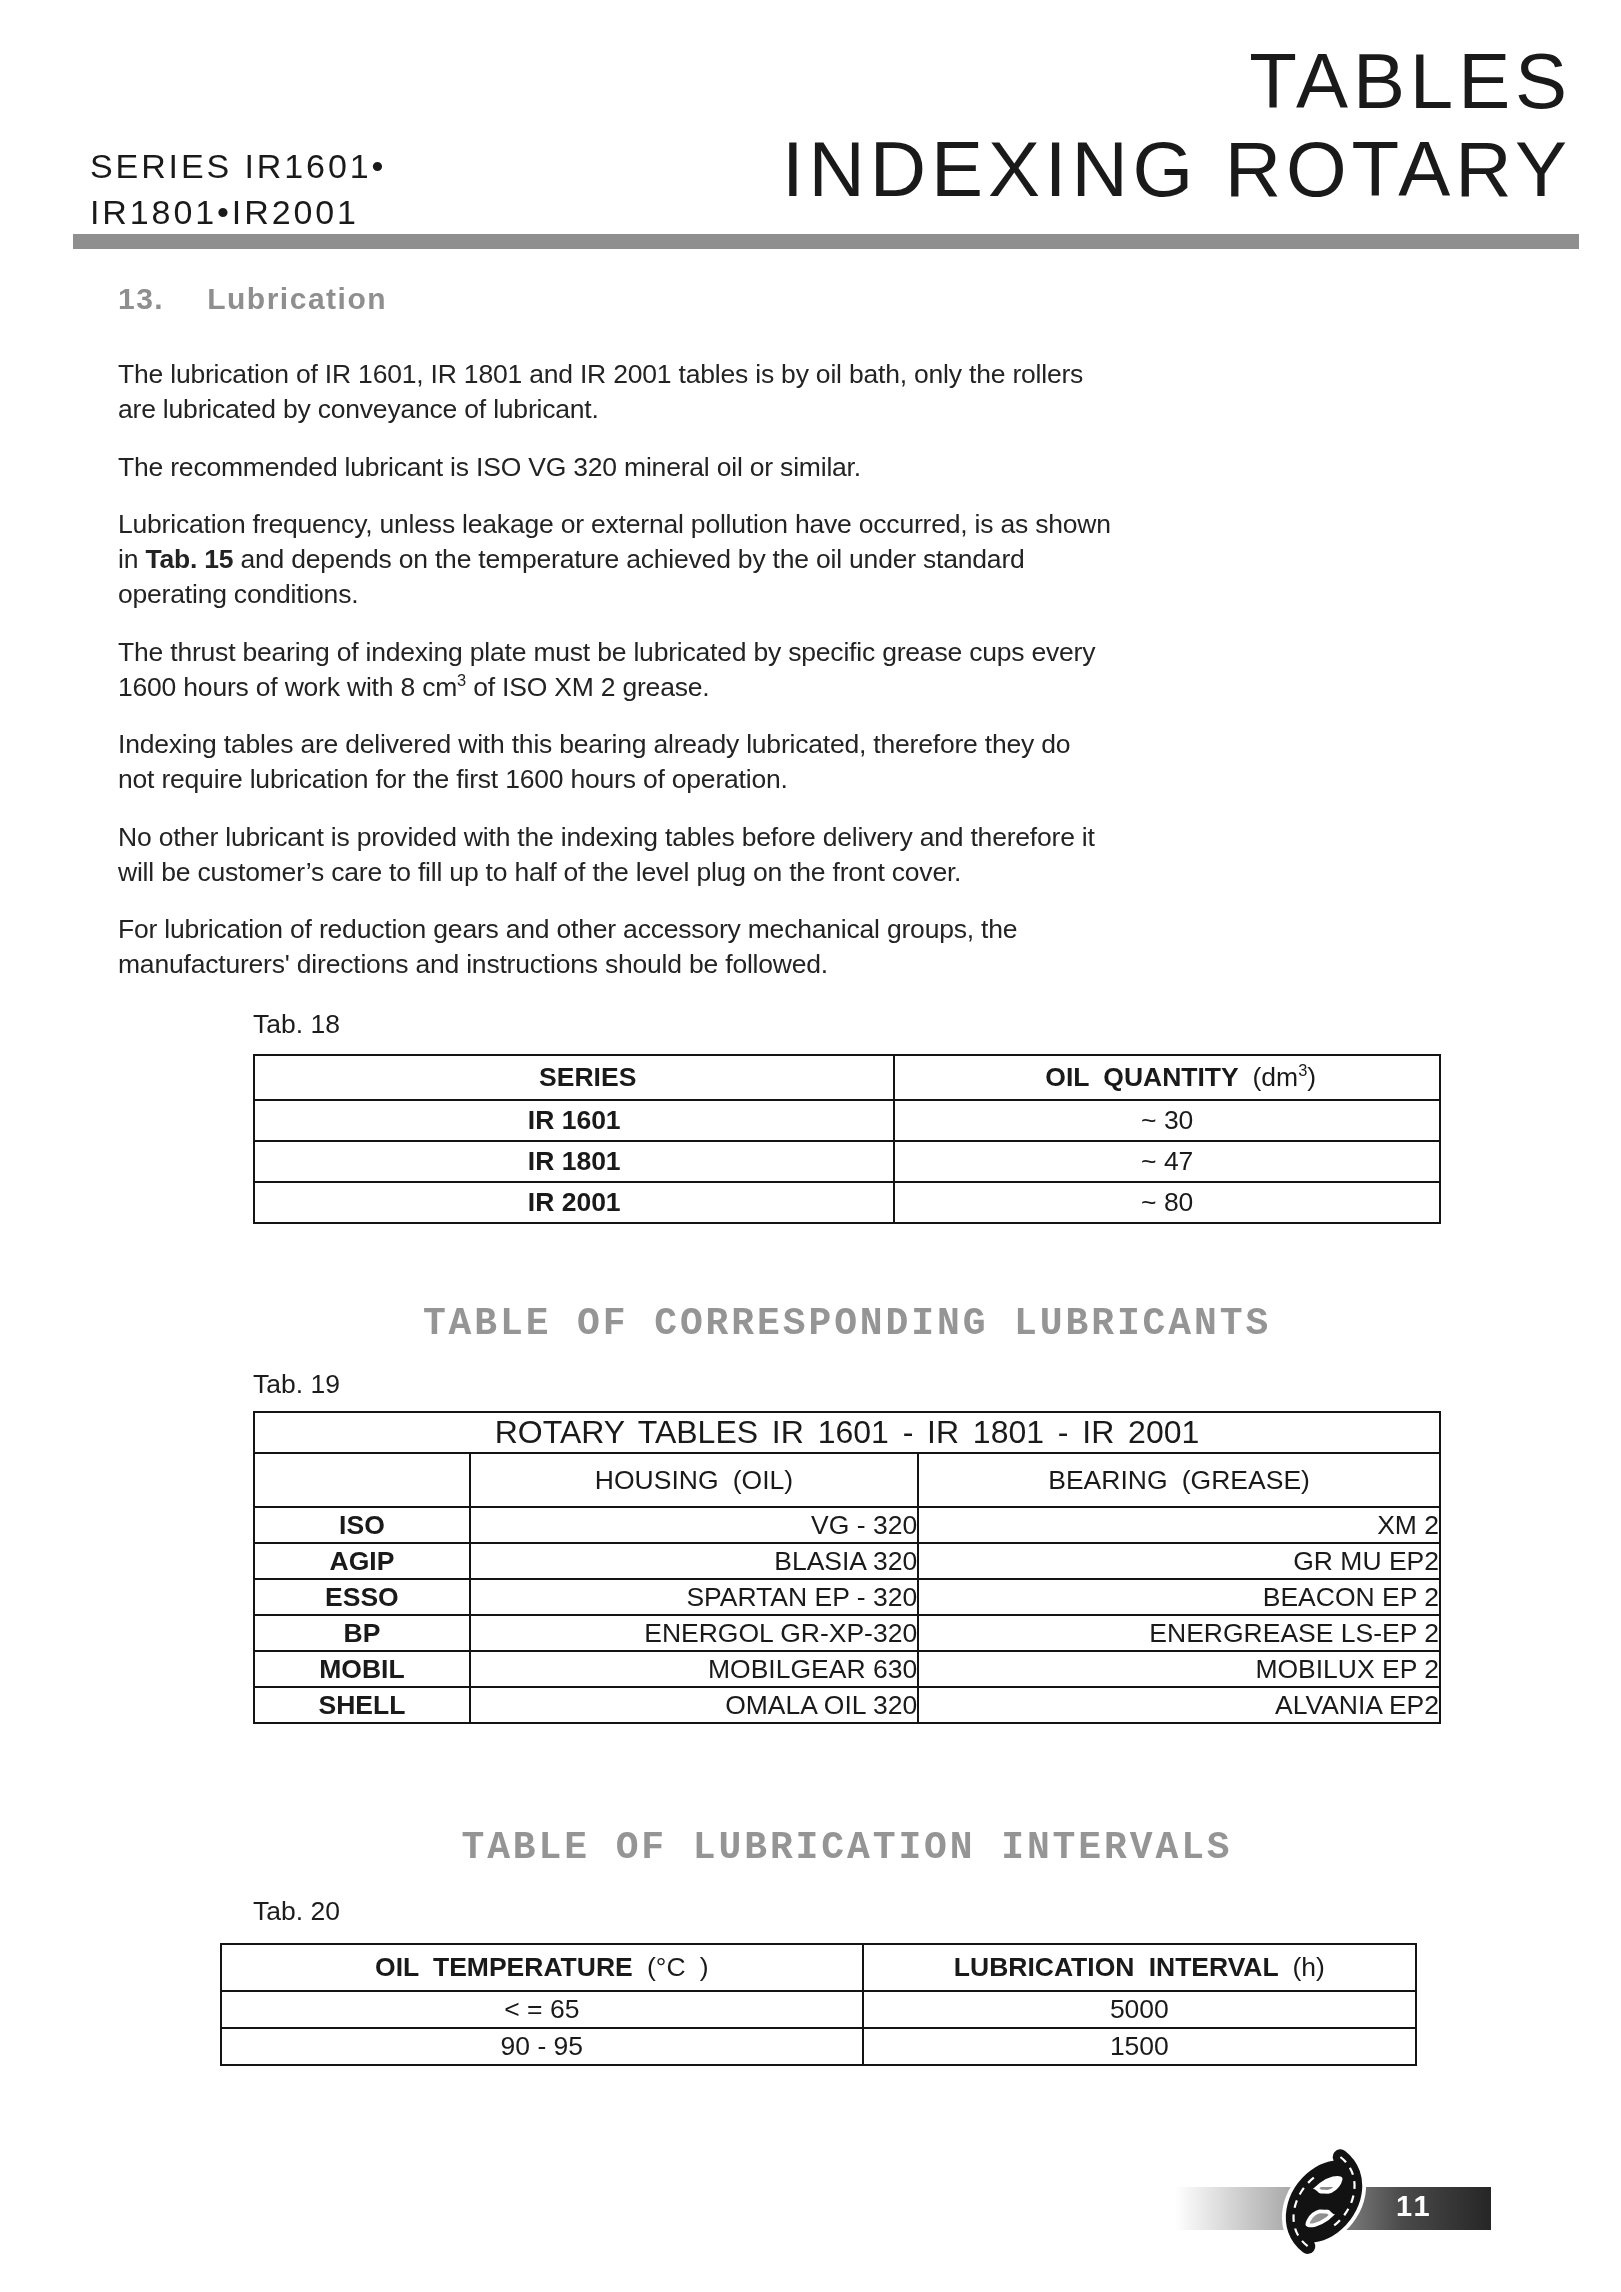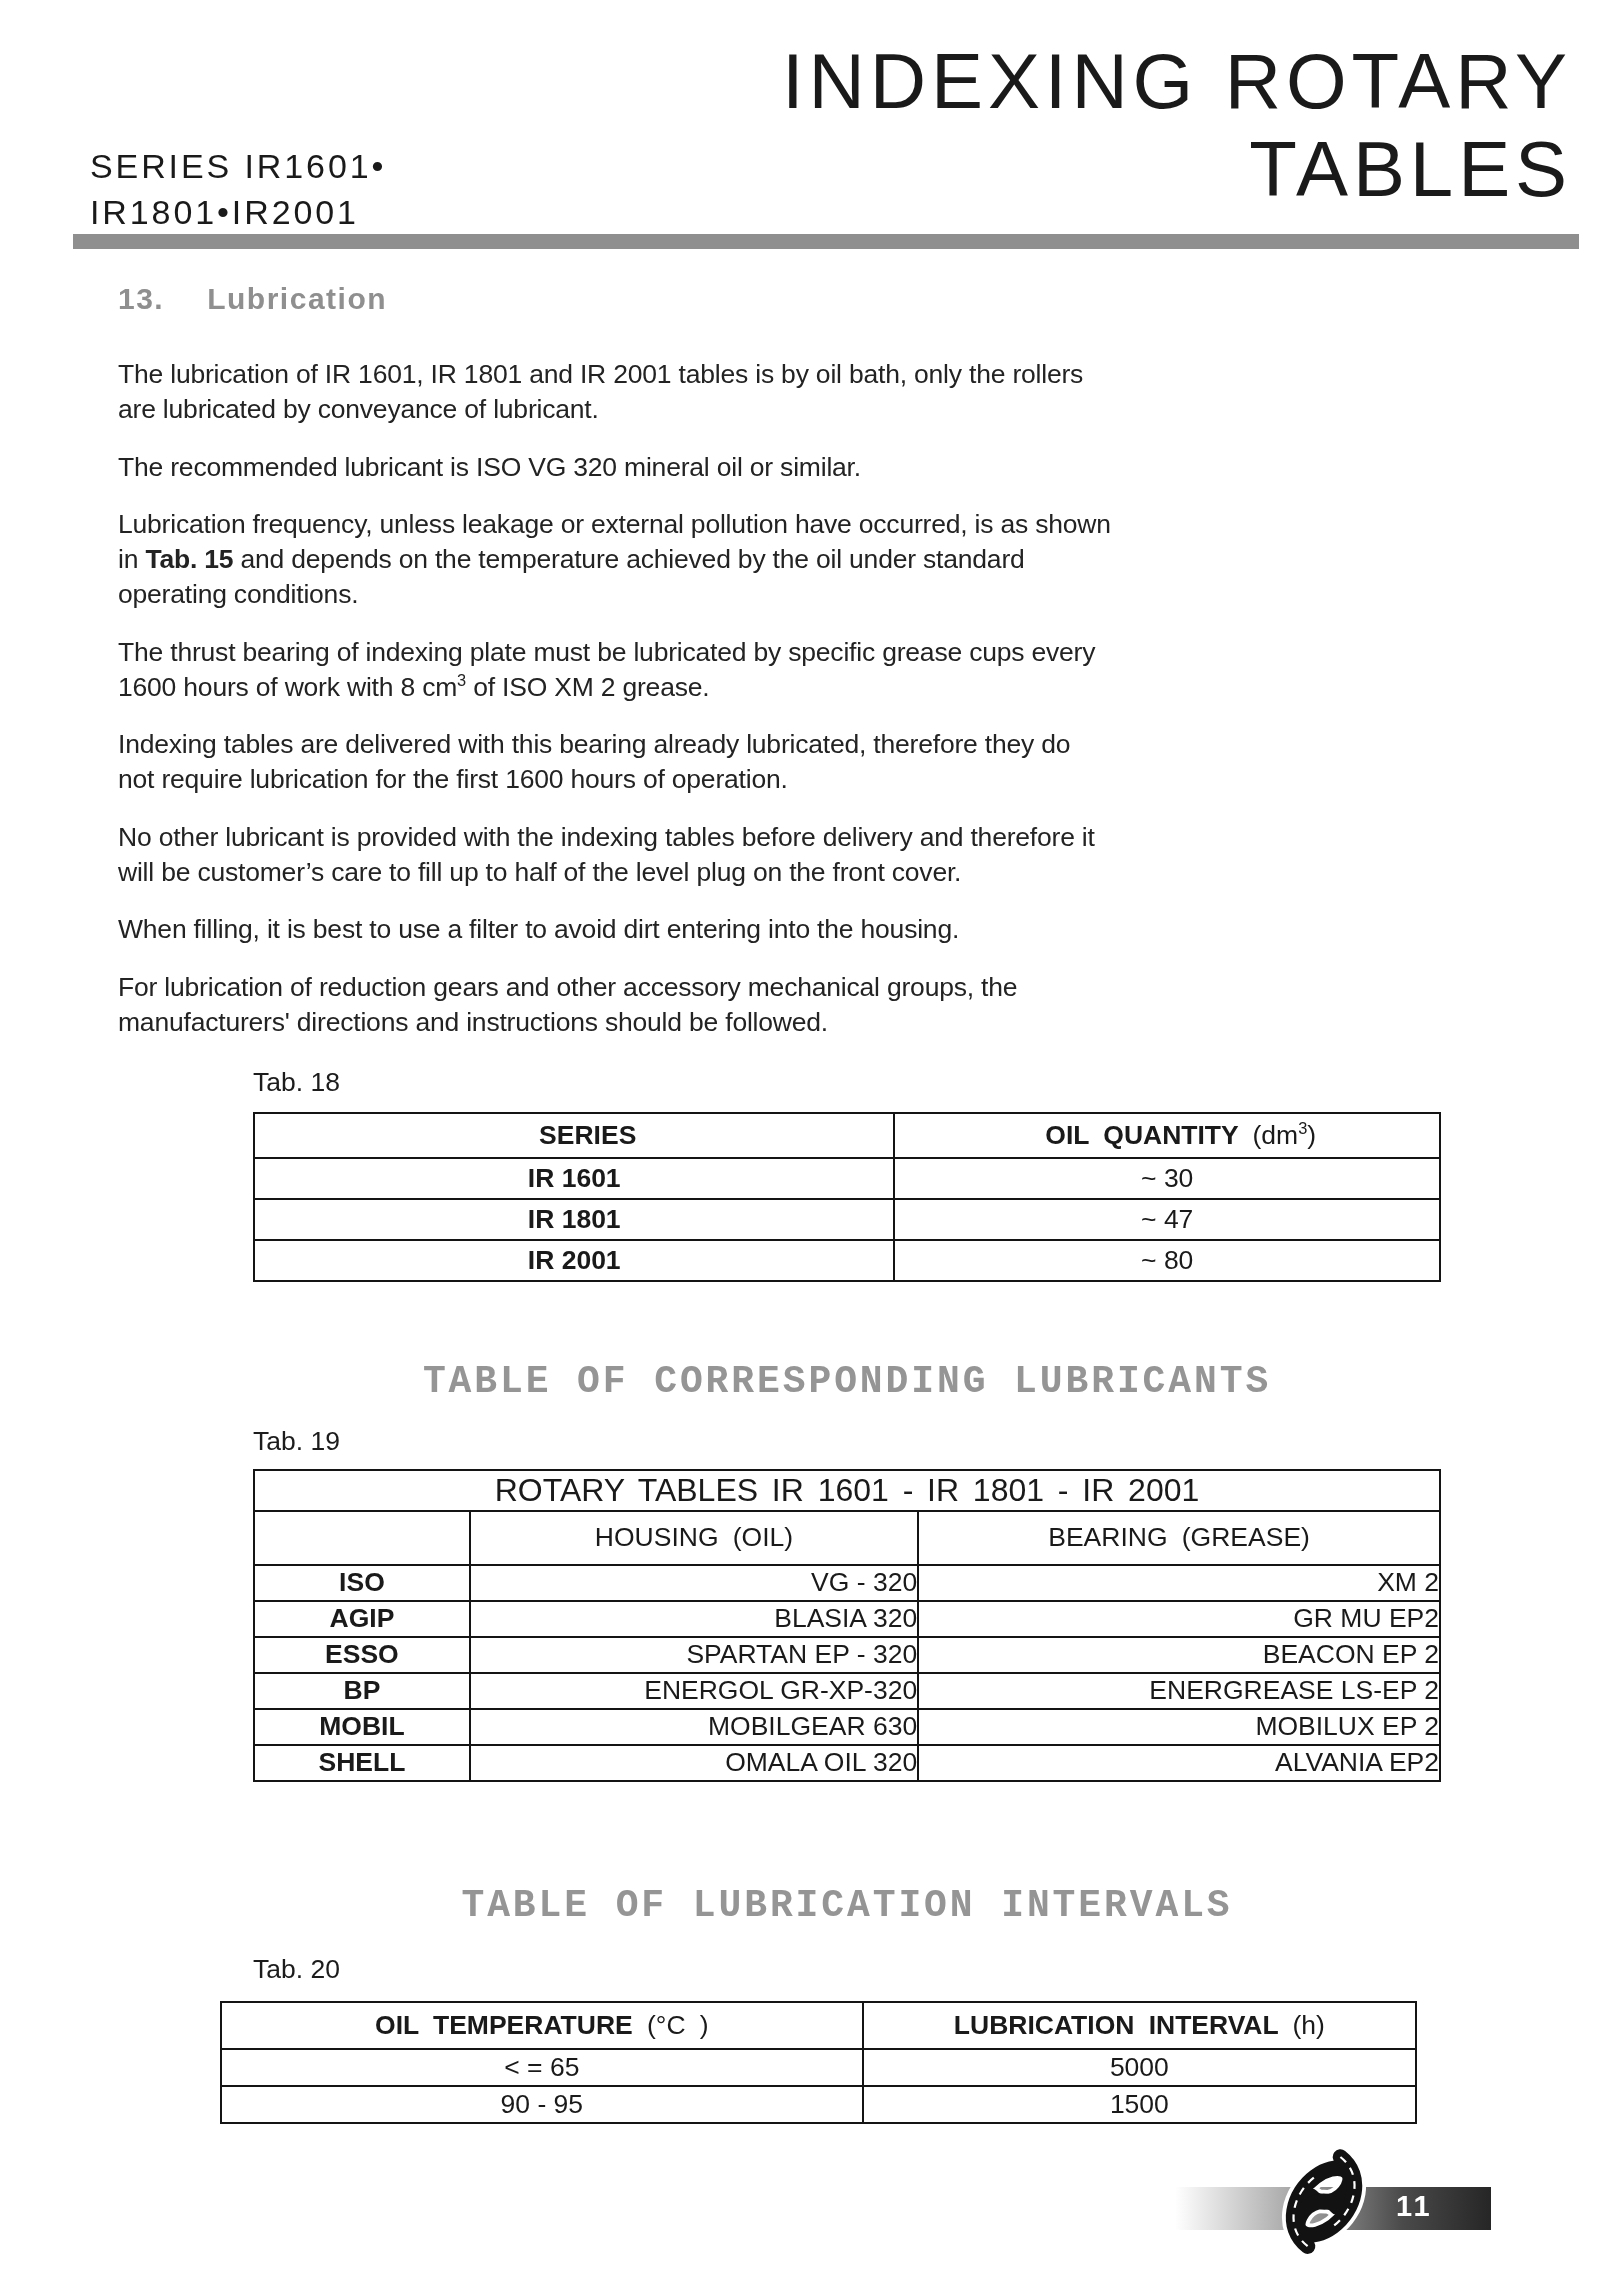--- a/index.html
+++ b/index.html
@@ -160,40 +160,39 @@
 <body>
 
 <div class="page">
 
   <header>
     <div class="series">
       <div>SERIES IR1601•</div>
       <div>IR1801•IR2001</div>
     </div>
     <div class="doc-title">
+      <div>TABLES</div>
       <div>INDEXING ROTARY</div>
-      <div>TABLES</div>
     </div>
     <div class="rule"></div>
   </header>
 
   <main class="content">
 
     <h2 class="section-heading">
       <span class="sec-num">13.</span><span>Lubrication</span>
     </h2>
 
     <div class="paragraphs">
         <p><span>The lubrication of IR 1601, IR 1801 and IR 2001 tables is by oil bath, only the rollers are lubricated by conveyance of lubricant.</span></p>
         <p><span>The recommended lubricant is ISO VG 320 mineral oil or similar.</span></p>
         <p><span>Lubrication frequency, unless leakage or external pollution have occurred, is as shown in </span><span class="b">Tab. 15</span><span> and depends on the temperature achieved by the oil under standard operating conditions.</span></p>
         <p><span>The thrust bearing of indexing plate must be lubricated by specific grease cups every 1600 hours of work with 8 cm</span><sup>3</sup><span> of ISO XM 2 grease.</span></p>
         <p><span>Indexing tables are delivered with this bearing already lubricated, therefore they do not require lubrication for the first 1600 hours of operation.</span></p>
         <p><span>No other lubricant is provided with the indexing tables before delivery and therefore it will be customer’s care to fill up to half of the level plug on the front cover.</span></p>
-        <p><span>When filling, it is best to use a filter to avoid dirt entering into the housing.</span></p>
         <p><span>For lubrication of reduction gears and other accessory mechanical groups, the manufacturers' directions and instructions should be followed.</span></p>
       </div>
 
     <div class="tab-label l18">Tab. 18</div>
     <table class="t t18">
       <colgroup>
           <col style="width:54%">
           <col style="width:46%">
         </colgroup>
       <thead>

